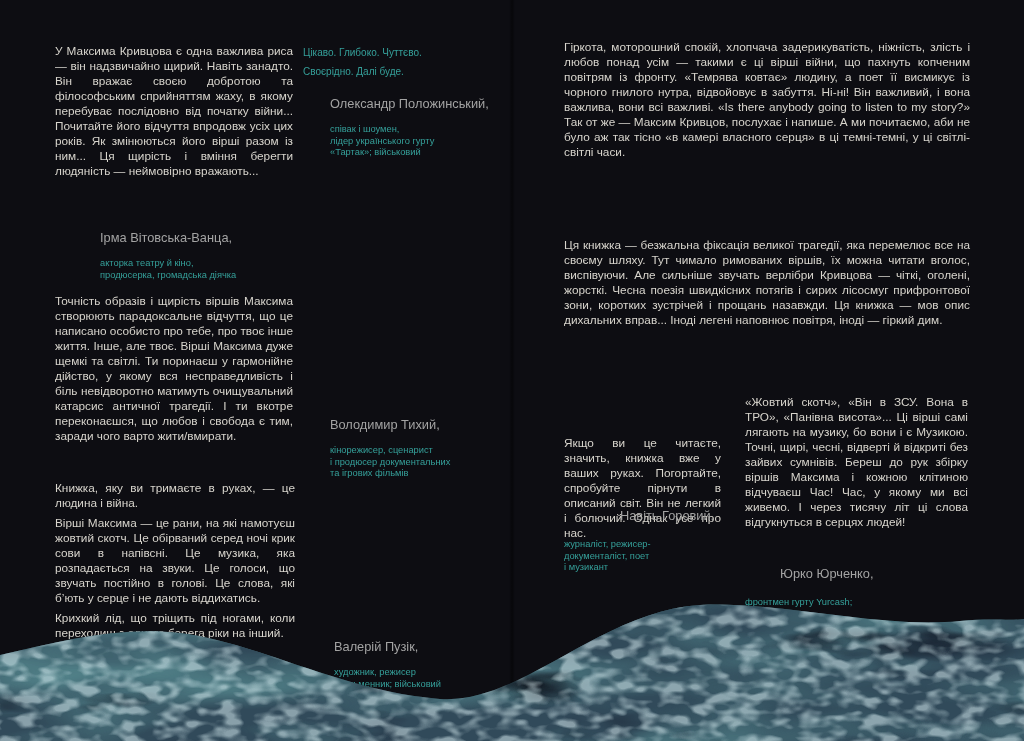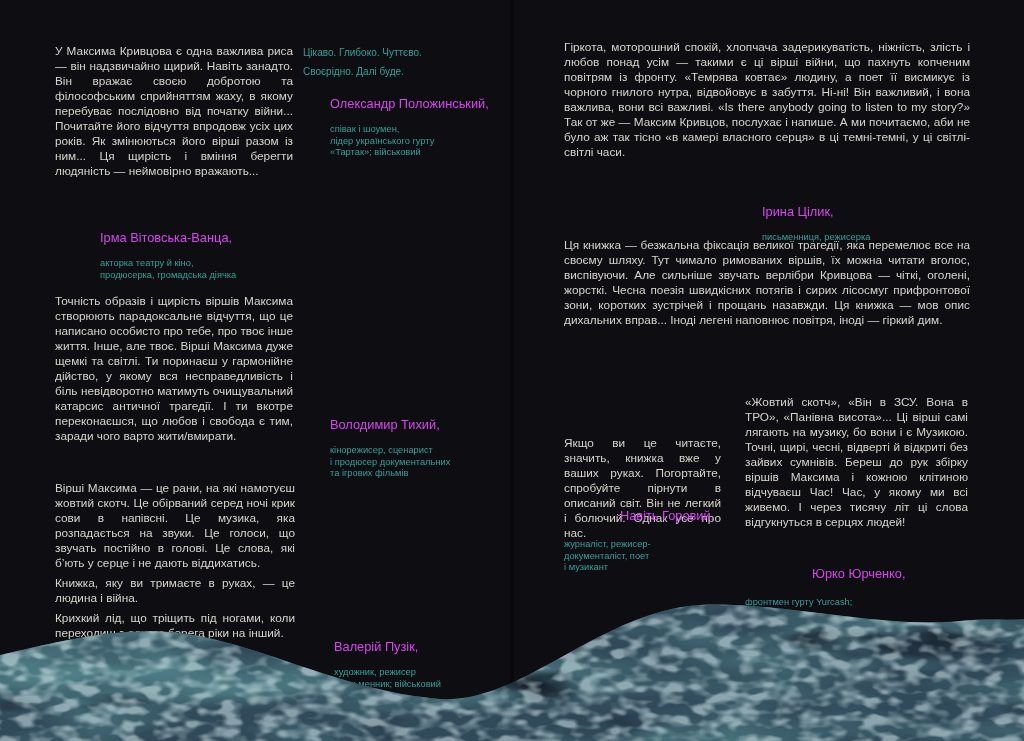--- a/index.html
+++ b/index.html
@@ -22,21 +22,21 @@
   .quote-group p { margin:0 0 5px; }
   .teal-quote {
     color:#35a09a;
     font-size:10px;
     line-height:18.5px;
     text-align:left;
     white-space:pre-line;
     margin:0;
   }
   .author-name {
-    color:#d946ef;
+    color:#a3a3a3;
     font-size:12.8px;
     line-height:16px;
   }
   .author-role {
     color:#35a09a;
     font-size:9.3px;
     line-height:11.5px;
     white-space:pre-line;
     margin-top:12px;
   }
@@ -59,22 +59,22 @@
 
   <div class="abs" style="left:100px; top:230px;">
     <div class="author-name">Ірма Вітовська-Ванца,</div>
     <div class="author-role">акторка театру й кіно,
 продюсерка, громадська діячка</div>
   </div>
 
   <p class="abs quote" style="left:55px; top:294px; width:238px;">Точність образів і щирість віршів Максима створюють парадоксальне відчуття, що це написано особисто про тебе, про твоє інше життя. Інше, але твоє. Вірші Максима дуже щемкі та світлі. Ти поринаєш у гармонійне дійство, у якому вся несправедливість і біль невідворотно матимуть очищувальний катарсис античної трагедії. І ти вкотре переконаєшся, що любов і свобода є тим, заради чого варто жити/вмирати.</p>
 
   <div class="abs quote-group" style="left:55px; top:481px; width:240px;">
+    <p class="quote">Книжка, яку ви тримаєте в руках, — це людина і війна.</p>
     <p class="quote">Вірші Максима — це рани, на які намотуєш жовтий скотч. Це обірваний серед ночі крик сови в напівсні. Це музика, яка розпадається на звуки. Це голоси, що звучать постійно в голові. Це слова, які б’ють у серце і не дають віддихатись.</p>
-    <p class="quote">Книжка, яку ви тримаєте в руках, — це людина і війна.</p>
     <p class="quote">Крихкий лід, що тріщить під ногами, коли переходиш з одного берега ріки на інший.</p>
     <p class="quote">Це повітря, яким дихаєш.</p>
     <p class="quote">Це ліс, із якого важко вибратись.</p>
   </div>
 
   <p class="abs teal-quote" style="left:303px; top:44px; width:185px;">Цікаво. Глибоко. Чуттєво.
 Своєрідно. Далі буде.</p>
 
   <div class="abs" style="left:330px; top:96px;">
     <div class="author-name">Олександр Положинський,</div>
@@ -91,38 +91,34 @@
 
   <div class="abs" style="left:330px; top:417px;">
     <div class="author-name">Володимир Тихий,</div>
     <div class="author-role">кінорежисер, сценарист
 і продюсер документальних
 та ігрових фільмів</div>
   </div>
 
   <p class="abs quote" style="left:564px; top:40px; width:406px;">Гіркота, моторошний спокій, хлопчача задерикуватість, ніжність, злість і любов понад усім — такими є ці вірші війни, що пахнуть копченим повітрям із фронту. «Темрява ковтає» людину, а поет її висмикує із чорного гнилого нутра, відвойовує в забуття. Ні-ні! Він важливий, і вона важлива, вони всі важливі. «Is there anybody going to listen to my story?» Так от же — Максим Кривцов, послухає і напише. А ми почитаємо, аби не було аж так тісно «в камері власного серця» в ці темні-темні, у ці світлі-світлі часи.</p>
 
-  <div class="abs" style="left:762px; top:204px;">
-    <div class="author-name">Ірина Цілик,</div>
-    <div class="author-role">письменниця, режисерка</div>
-  </div>
 
   <p class="abs quote" style="left:564px; top:238px; width:406px;">Ця книжка — безжальна фіксація великої трагедії, яка перемелює все на своєму шляху. Тут чимало римованих віршів, їх можна читати вголос, виспівуючи. Але сильніше звучать верлібри Кривцова — чіткі, оголені, жорсткі. Чесна поезія швидкісних потягів і сирих лісосмуг прифронтової зони, коротких зустрічей і прощань назавжди. Ця книжка — мов опис дихальних вправ... Іноді легені наповнює повітря, іноді — гіркий дим.</p>
 
 
   <p class="abs quote" style="left:564px; top:412px; width:157px;margin-top:24px;">Якщо ви це читаєте, значить, книжка вже у ваших руках. Погортайте, спробуйте пірнути в описаний світ. Він не легкий і болючий. Однак усе про нас.</p>
 
   <div class="abs author-name" style="left:620px; top:508px;">Навіть Горовий,</div>
   <div class="abs author-role" style="left:564px; top:527px;">журналіст, режисер-
 документаліст, поет
 і музикант</div>
 
   <p class="abs quote" style="left:745px; top:395px; width:223px;">«Жовтий скотч», «Він в ЗСУ. Вона в ТРО», «Панівна висота»... Ці вірші самі лягають на музику, бо вони і є Музикою. Точні, щирі, чесні, відверті й відкриті без зайвих сумнівів. Береш до рук збірку віршів Максима і кожною клітиною відчуваєш Час! Час, у якому ми всі живемо. І через тисячу літ ці слова відгукнуться в серцях людей!</p>
 
-  <div class="abs author-name" style="left:812px; top:566px;">Юрко Юрченко,</div>
+  <div class="abs author-name" style="left:780px; top:566px;">Юрко Юрченко,</div>
   <div class="abs author-role" style="left:745px; top:585px;">фронтмен гурту Yurcash;
 військовий</div>
 
   <div class="abs fold"></div>
 
   <div class="abs marble">
     <svg width="1024" height="170" viewBox="0 0 1024 170" preserveAspectRatio="none" aria-hidden="true">
       <defs>
         <clipPath id="waveClip">
           <path d="M0,84 C60,70 120,55 180,62 C260,72 340,120 440,128 C520,134 600,40 700,34 C780,30 880,58 960,50 C990,47 1010,50 1024,48 L1024,170 L0,170 Z"></path>

